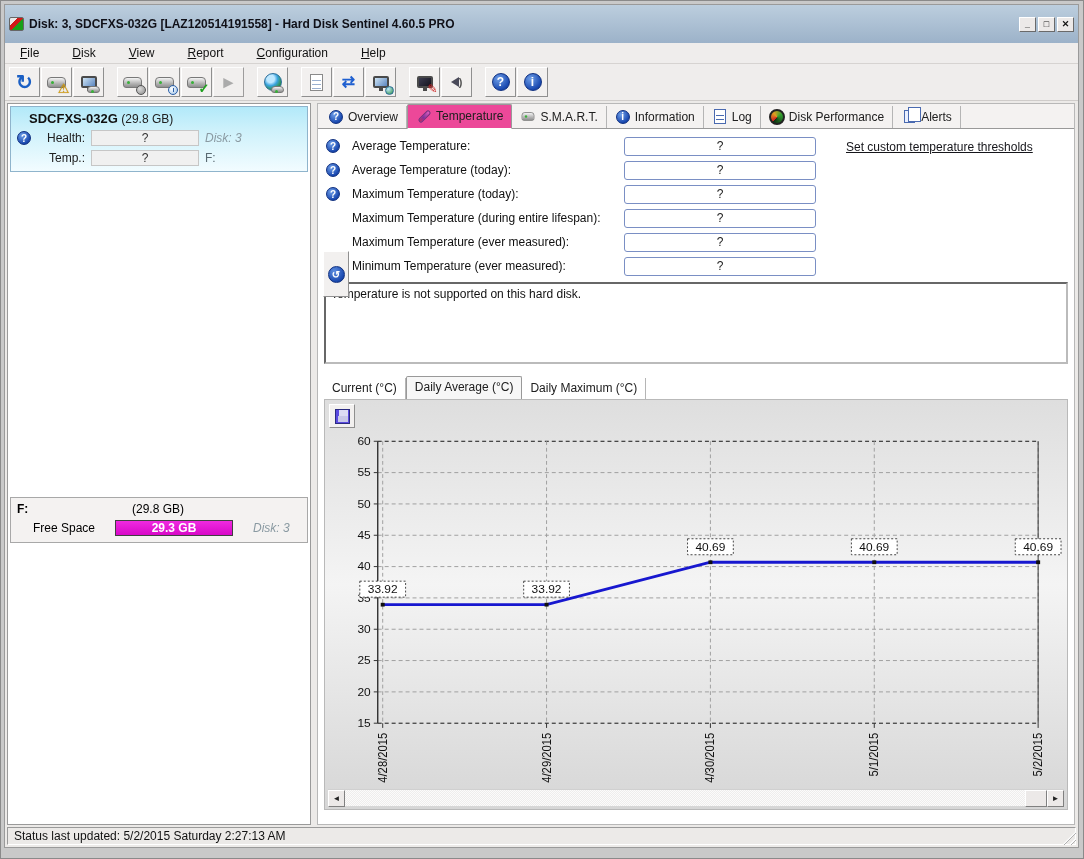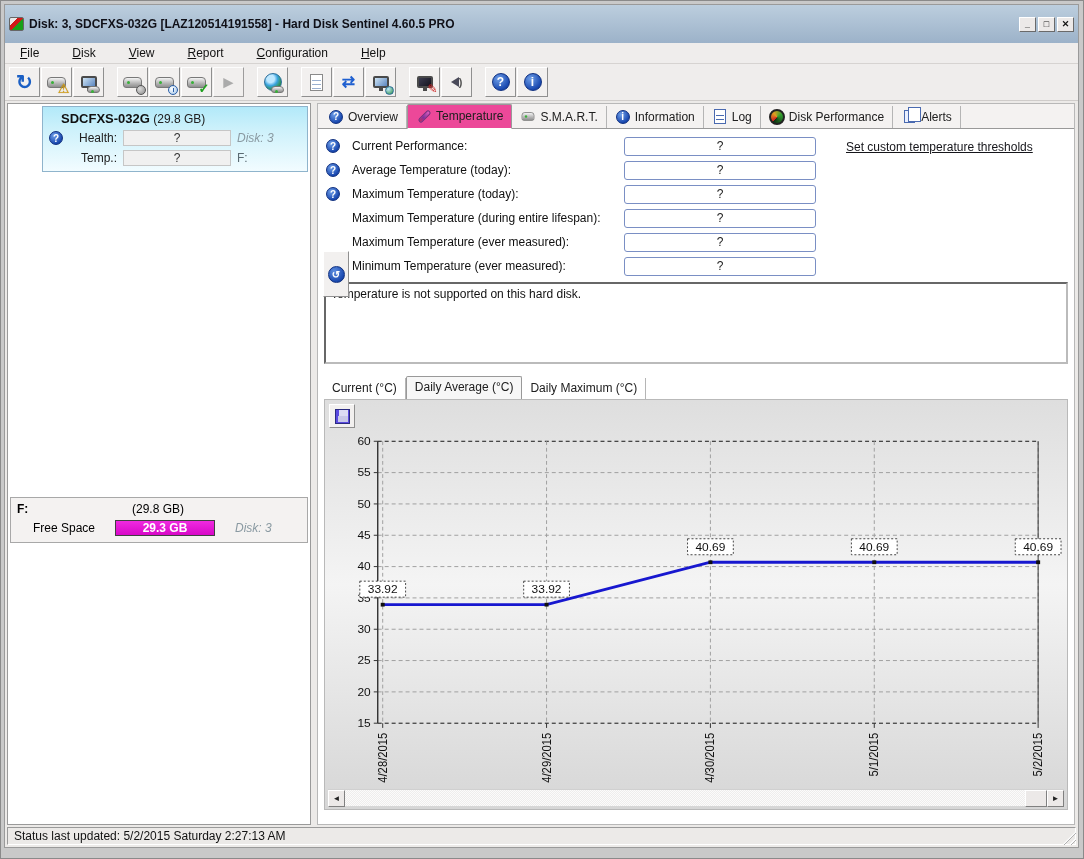--- a/index.html
+++ b/index.html
@@ -65,41 +65,41 @@
   .circ { width:18px; height:18px; border-radius:50%; color:#fff; font-weight:bold; font-size:12px;
           background:radial-gradient(circle at 35% 30%, #6f9fe8, #1a49b0 70%, #0e2f80);
           border:1px solid #0e2f80; display:inline-flex; align-items:center; justify-content:center; }
   .circ.sm { width:14px; height:14px; font-size:10px; flex:0 0 auto; }
   .tb-btn.disabled { opacity:.85; }
 
   
   .content { flex:1; display:flex; padding:2px 3px 0 2px; gap:6px; min-height:0; }
 
   
-  .sidebar { width:304px; background:#fff; border:1px solid #9a9a9a; position:relative; overflow:hidden;padding-left:32px; }
+  .sidebar { width:304px; background:#fff; border:1px solid #9a9a9a; position:relative; overflow:hidden; }
   .disk-panel { margin:2px; border:1px solid #8fb4cc;
                 background:linear-gradient(180deg,#b2e9f9 0%, #cdf1fb 35%, #f2fcff 100%); height:66px; }
   .disk-panel-header { padding:4px 8px 2px 18px; }
   .disk-panel-title { font-weight:bold; font-size:13px; color:#101010; }
   .disk-panel-size { font-size:12px; color:#202020; }
   .disk-row { display:flex; align-items:center; height:20px; padding-left:6px; gap:6px; }
   .disk-row .lbl { width:48px; text-align:right; color:#202020; }
   .val-box { width:108px; height:16px; background:#f0f0f0; border:1px solid #c6c6c6;
              text-align:center; line-height:14px; color:#333; }
   .side-note { color:#8a9aa2; font-style:italic; }
   .side-note.plain { font-style:normal; color:#5a6a72; }
 
   .part-panel { position:absolute; left:2px; right:2px; top:393px; height:46px;
                 background:#f4f2f1; border:1px solid #a8a8a8; }
   .part-row1 { display:flex; height:20px; align-items:center; padding:2px 8px 0 6px; }
   .part-drive { font-weight:bold; width:60px; }
   .part-size { flex:1; text-align:center; }
   .part-row2 { display:flex; align-items:center; gap:20px; padding:2px 8px 0 6px; }
   .part-row2 .lbl { width:78px; text-align:right; }
-  .free-bar { width:100px; height:16px; border:1px solid #404040;
+  .free-bar { width:118px; height:16px; border:1px solid #404040;
               background:linear-gradient(180deg,#f02ae0,#cc00bc); color:#fff; font-weight:bold;
               text-align:center; line-height:14px; font-size:12px; }
 
   
   .main { flex:1; background:#fff; border:1px solid #b8b8b8; position:relative;
           display:flex; flex-direction:column; min-width:0; }
   .tabs { height:25px; display:flex; align-items:flex-end; padding-left:2px;
           border-bottom:1px solid #999; background:#f4f2f1; flex:0 0 auto; }
   .tab { display:flex; align-items:center; gap:4px; padding:3px 8px 4px 8px; height:22px;
          border-right:1px solid #b5b5b5; color:#202020; white-space:nowrap; cursor:default; }
@@ -382,21 +382,21 @@
 
         <div class="temp-rows" id="temp-rows">
           <a class="thresh-link" href="#">Set custom temperature thresholds</a>
           <div class="undo-btn">
             <span class="undo-circ">↺</span>
           </div>
         <div class="temp-row">
               <span class="ic">
                 <span class="circ sm">?</span>
               </span>
-              <span class="lbl">Current Performance:</span>
+              <span class="lbl">Average Temperature:</span>
               <span class="field">?</span>
             </div>
             <div class="temp-row">
               <span class="ic">
                 <span class="circ sm">?</span>
               </span>
               <span class="lbl">Average Temperature (today):</span>
               <span class="field">?</span>
             </div>
             <div class="temp-row">

